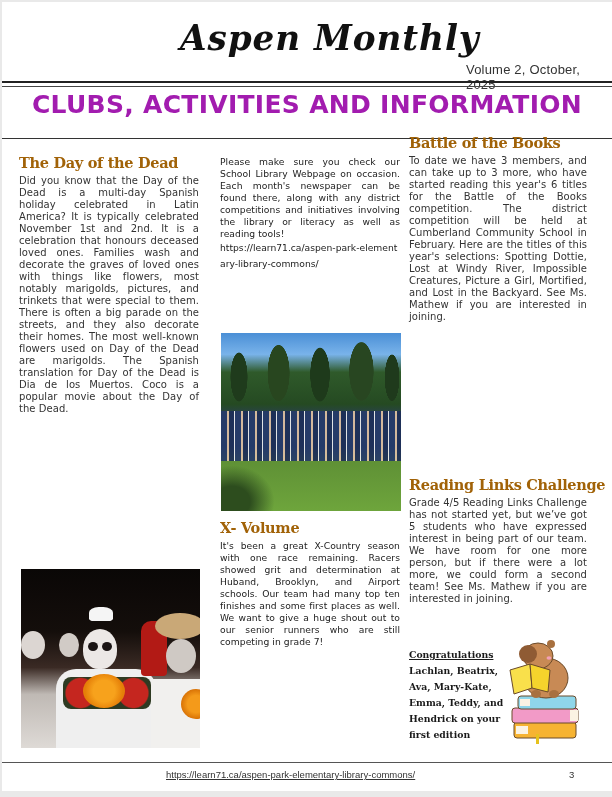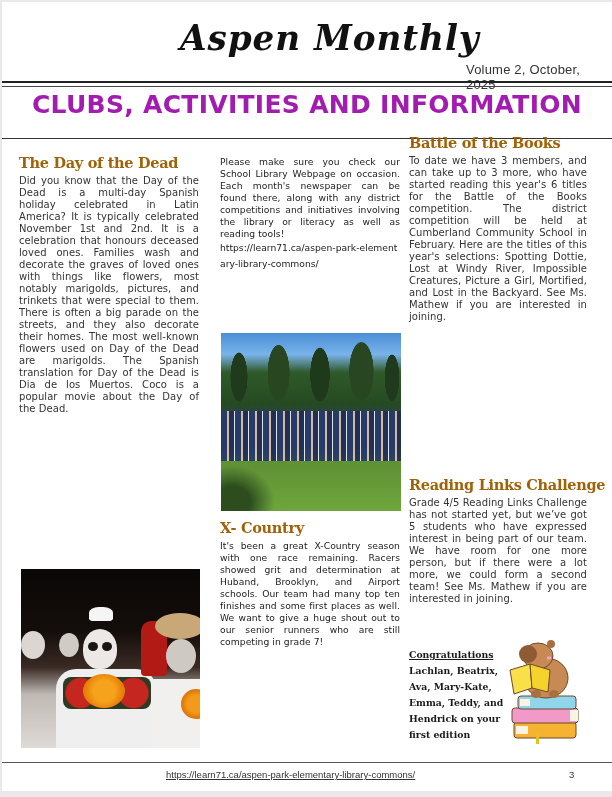--- a/index.html
+++ b/index.html
@@ -155,21 +155,21 @@
     <p class="link-text">https://learn71.ca/aspen-park-elementary-library-commons/</p>
   </div>
 
   <div class="photo-xc" title="Group photo of the X-Country team on a grassy field in front of trees">
     <div class="trees"></div>
     <div class="crowd"></div>
     <div class="shadow"></div>
   </div>
 
   <div class="col-2-lower">
-    <div class="heading">X- Country</div>
+    <div class="heading">X- Volume</div>
     <p class="body-text">It's been a great X-Country season with one race remaining. Racers showed grit and determination at Huband, Brooklyn, and Airport schools. Our team had many top ten finishes and some first places as well. We want to give a huge shout out to our senior runners who are still competing in grade 7!</p>
   </div>
 
   <div class="col col-3">
     <div class="heading">Battle of the Books</div>
     <p class="body-text">To date we have 3 members, and can take up to 3 more, who have started reading this year's 6 titles for the Battle of the Books competition. The district competition will be held at Cumberland Community School in February. Here are the titles of this year's selections: Spotting Dottie, Lost at Windy River, Impossible Creatures, Picture a Girl, Mortified, and Lost in the Backyard. See Ms. Mathew if you are interested in joining.</p>
   </div>
 
   <div class="col-3-lower">
     <div class="heading">Reading Links Challenge</div>

